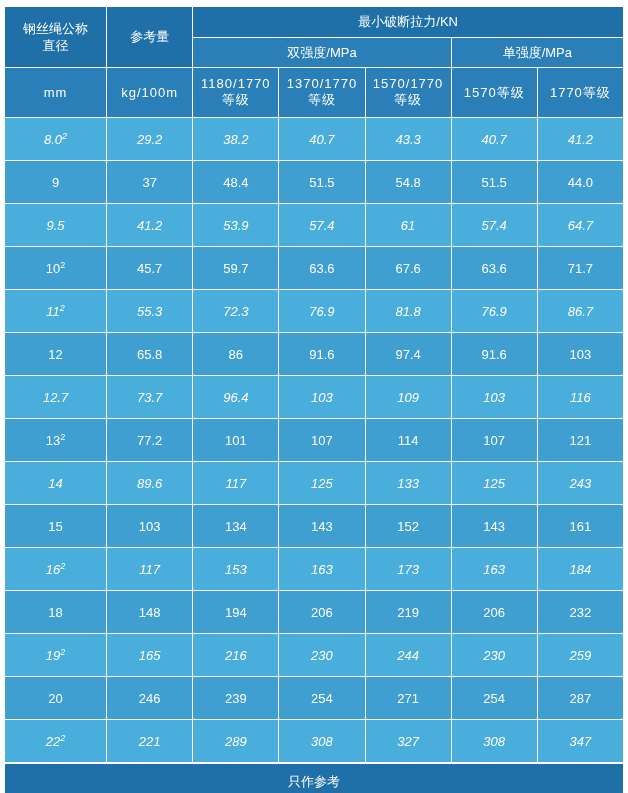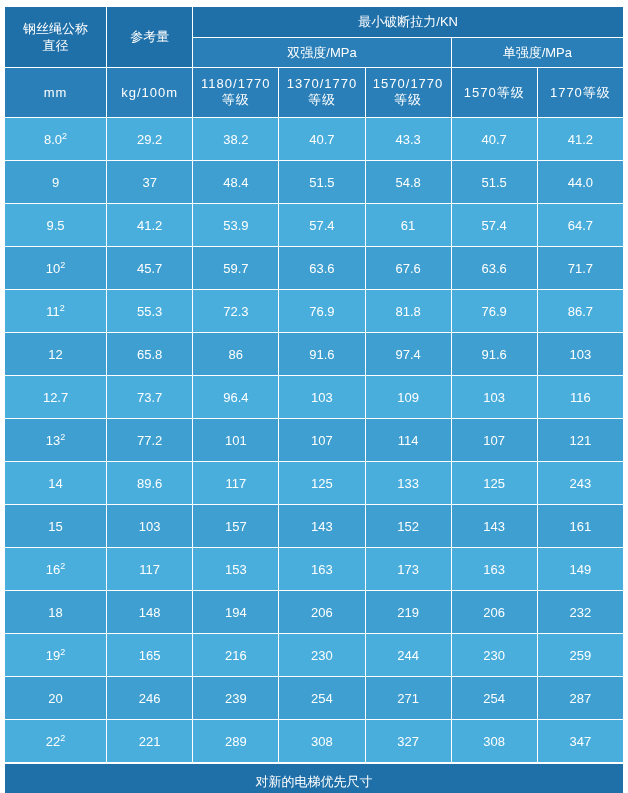--- a/index.html
+++ b/index.html
@@ -51,20 +51,21 @@
     color: #ffffff;
     font-size: 12px;
     letter-spacing: 1px;
     padding: 8px 2px;
     font-family: "Liberation Mono", monospace;
   }
   
   tr.row-a td {
     background: #4aaedd;
     height: 40px;
+    font-style: italic;
   }
   tr.row-b td {
     background: #3e9fd0;
     height: 40px;
   }
   td.cell {
     font-size: 13px;
     font-family: "Liberation Mono", monospace;
     color: #ffffff;
   }
@@ -211,34 +212,34 @@
           <td class="cell">89.6</td>
           <td class="cell">117</td>
           <td class="cell">125</td>
           <td class="cell">133</td>
           <td class="cell">125</td>
           <td class="cell">243</td>
         </tr>
         <tr class="row-b">
           <td class="cell">15</td>
           <td class="cell">103</td>
-          <td class="cell">157</td>
+          <td class="cell">134</td>
           <td class="cell">143</td>
           <td class="cell">152</td>
           <td class="cell">143</td>
           <td class="cell">161</td>
         </tr>
         <tr class="row-a">
           <td class="cell">16<sup>2</sup></td>
           <td class="cell">117</td>
           <td class="cell">153</td>
           <td class="cell">163</td>
           <td class="cell">173</td>
           <td class="cell">163</td>
-          <td class="cell">149</td>
+          <td class="cell">184</td>
         </tr>
         <tr class="row-b">
           <td class="cell">18</td>
           <td class="cell">148</td>
           <td class="cell">194</td>
           <td class="cell">206</td>
           <td class="cell">219</td>
           <td class="cell">206</td>
           <td class="cell">232</td>
         </tr>
@@ -265,15 +266,16 @@
           <td class="cell">221</td>
           <td class="cell">289</td>
           <td class="cell">308</td>
           <td class="cell">327</td>
           <td class="cell">308</td>
           <td class="cell">347</td>
         </tr>
       </tbody>
   </table>
   <div class="footer-note">
+    <div>只作参考</div>
     <div>对新的电梯优先尺寸</div>
   </div>
 </div>
 
 </body></html>

